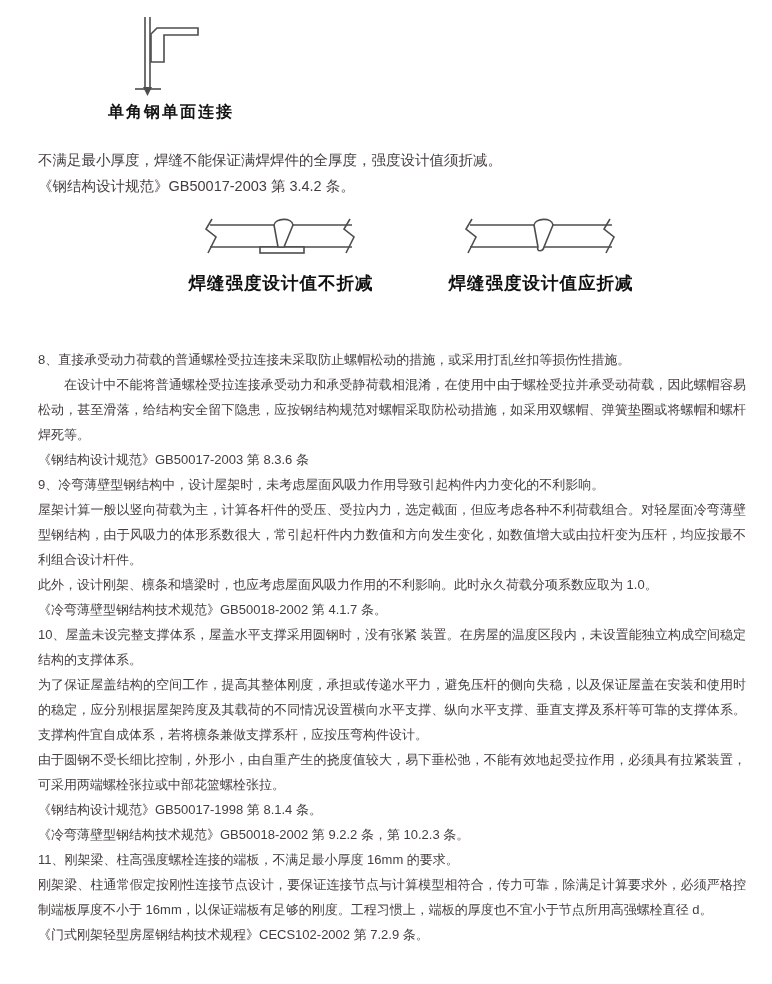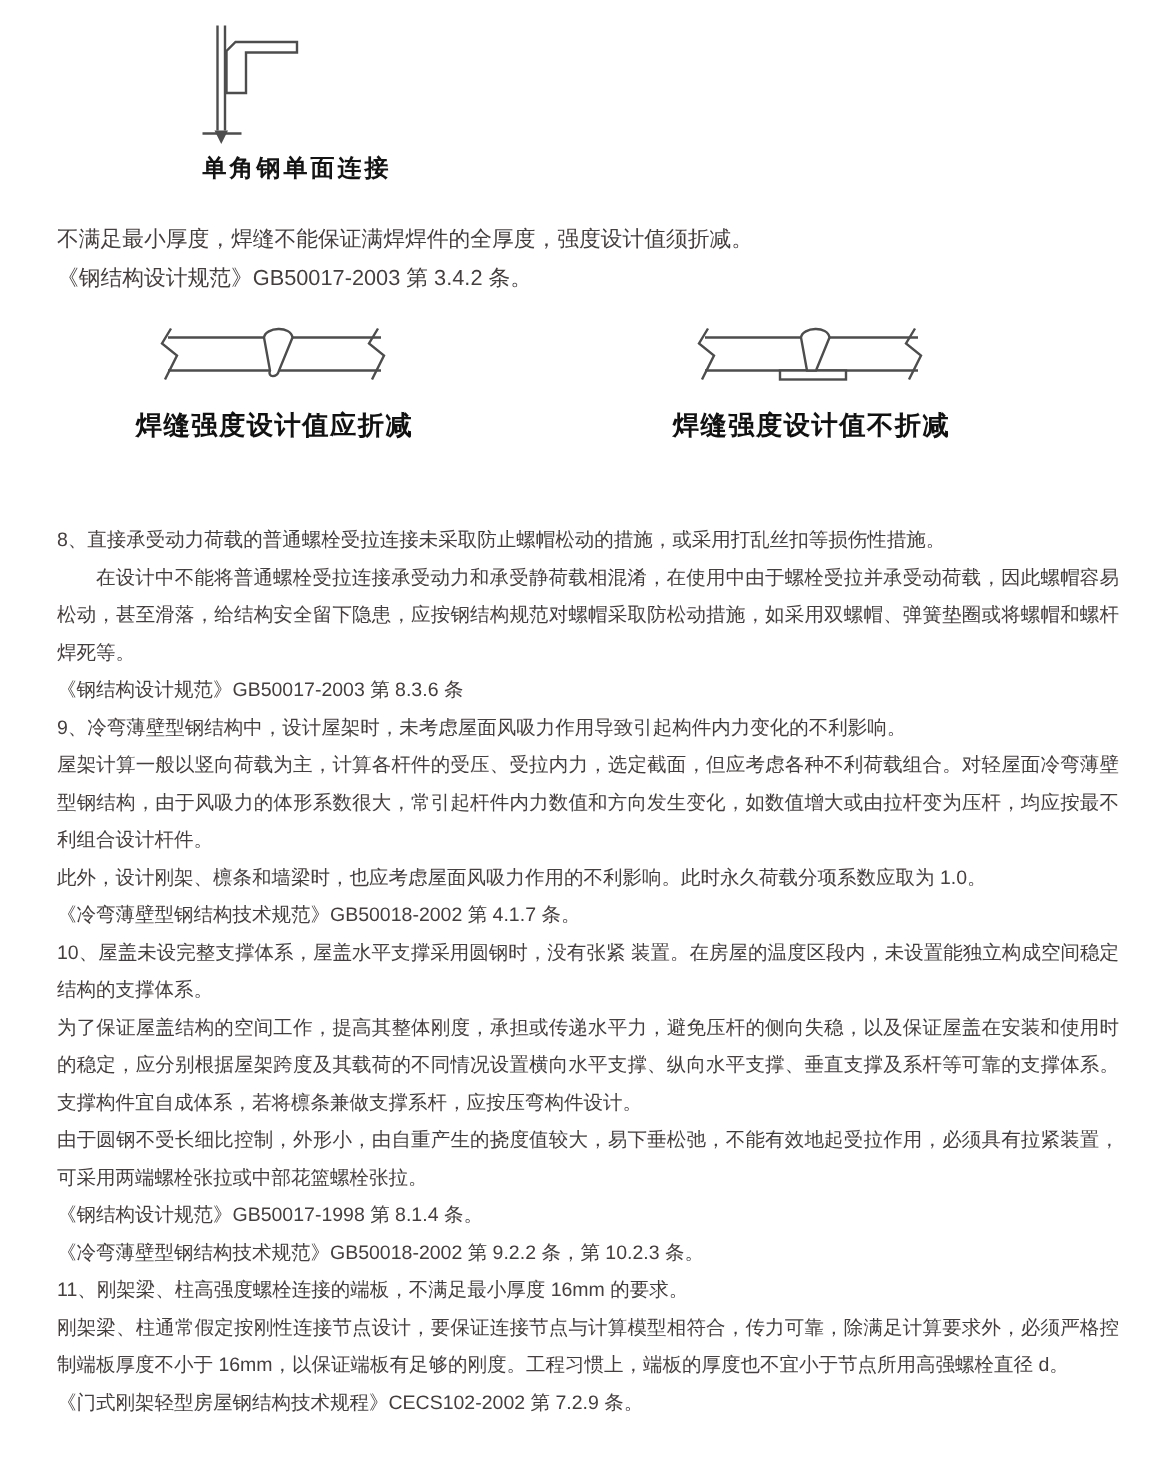--- a/index.html
+++ b/index.html
@@ -6,21 +6,21 @@
   html, body { background: #ffffff; }
   body {
     width: 772px; height: 984px;
     font-family: "Liberation Sans", "DejaVu Sans", sans-serif;
     color: #453e3e;
     overflow: hidden;
   }
   .doc { padding: 5px 26px 0 38px; }
 
   
-  .fig-angle { width: 180px; margin-left: 70px; text-align: center; }
+  .fig-angle { width: 180px; margin-left: 70px; }
   .fig-angle svg { display: block; margin: 0 auto; }
   .fig-caption {
     font-weight: bold; color: #141414; font-size: 16px;
     letter-spacing: 2px; margin-top: 2px; white-space: nowrap;
   }
 
   
   .intro { margin-top: 24px; font-size: 14.5px; line-height: 26px; }
 
   
@@ -60,45 +60,45 @@
     </svg>
     <div class="fig-caption">单角钢单面连接</div>
   </div>
 
   <div class="intro">
     <div class="para">不满足最小厚度，焊缝不能保证满焊焊件的全厚度，强度设计值须折减。</div>
     <div class="para">《钢结构设计规范》GB50017-2003 第 3.4.2 条。</div>
   </div>
 
   <div class="weld-row">
-    <div class="weld-fig left">
-      <svg width="170" height="48" viewBox="0 0 170 48">
-        <line class="lineart" x1="14" y1="10" x2="156" y2="10"></line>
-        <line class="lineart" x1="14" y1="32" x2="156" y2="32"></line>
-
-        <path class="lineart" d="M16,4 L10,14 L20,22 L12,38"></path>
-        <path class="lineart" d="M154,4 L148,14 L158,22 L150,38"></path>
-
-        <path class="lineart-fill" d="M78,10 C79,3 96,2 97,10 L88,32 C87,37 80,37 82,32 Z"></path>
-      </svg>
-      <div class="weld-caption">焊缝强度设计值应折减</div>
-    </div>
     <div class="weld-fig right">
       <svg width="170" height="48" viewBox="0 0 170 48">
         <line class="lineart" x1="14" y1="10" x2="156" y2="10"></line>
         <line class="lineart" x1="14" y1="32" x2="156" y2="32"></line>
 
         <path class="lineart" d="M16,4 L10,14 L20,22 L12,38"></path>
         <path class="lineart" d="M154,4 L148,14 L158,22 L150,38"></path>
 
         <rect class="lineart-fill" x="64" y="32" width="44" height="6"></rect>
 
         <path class="lineart-fill" d="M78,10 C79,3 96,2 97,10 L88,32 L82,32 Z"></path>
       </svg>
       <div class="weld-caption">焊缝强度设计值不折减</div>
+    </div>
+    <div class="weld-fig left">
+      <svg width="170" height="48" viewBox="0 0 170 48">
+        <line class="lineart" x1="14" y1="10" x2="156" y2="10"></line>
+        <line class="lineart" x1="14" y1="32" x2="156" y2="32"></line>
+
+        <path class="lineart" d="M16,4 L10,14 L20,22 L12,38"></path>
+        <path class="lineart" d="M154,4 L148,14 L158,22 L150,38"></path>
+
+        <path class="lineart-fill" d="M78,10 C79,3 96,2 97,10 L88,32 C87,37 80,37 82,32 Z"></path>
+      </svg>
+      <div class="weld-caption">焊缝强度设计值应折减</div>
     </div>
   </div>
 
   <div class="body-text">
     <div class="para">8、直接承受动力荷载的普通螺栓受拉连接未采取防止螺帽松动的措施，或采用打乱丝扣等损伤性措施。</div>
     <div class="para p-indent">在设计中不能将普通螺栓受拉连接承受动力和承受静荷载相混淆，在使用中由于螺栓受拉并承受动荷载，因此螺帽容易松动，甚至滑落，给结构安全留下隐患，应按钢结构规范对螺帽采取防松动措施，如采用双螺帽、弹簧垫圈或将螺帽和螺杆焊死等。</div>
     <div class="para">《钢结构设计规范》GB50017-2003 第 8.3.6 条</div>
     <div class="para">9、冷弯薄壁型钢结构中，设计屋架时，未考虑屋面风吸力作用导致引起构件内力变化的不利影响。</div>
     <div class="para">屋架计算一般以竖向荷载为主，计算各杆件的受压、受拉内力，选定截面，但应考虑各种不利荷载组合。对轻屋面冷弯薄壁型钢结构，由于风吸力的体形系数很大，常引起杆件内力数值和方向发生变化，如数值增大或由拉杆变为压杆，均应按最不利组合设计杆件。</div>
     <div class="para">此外，设计刚架、檩条和墙梁时，也应考虑屋面风吸力作用的不利影响。此时永久荷载分项系数应取为 1.0。</div>

